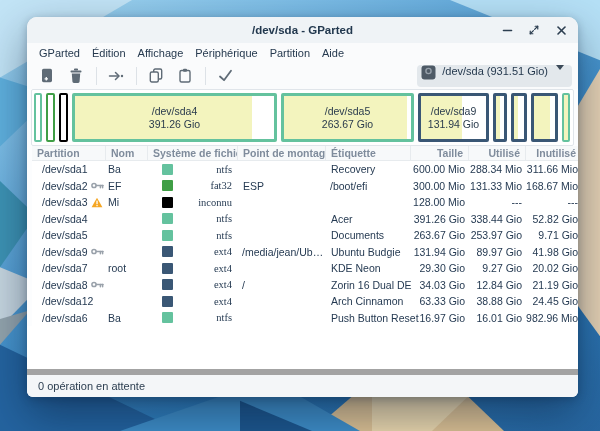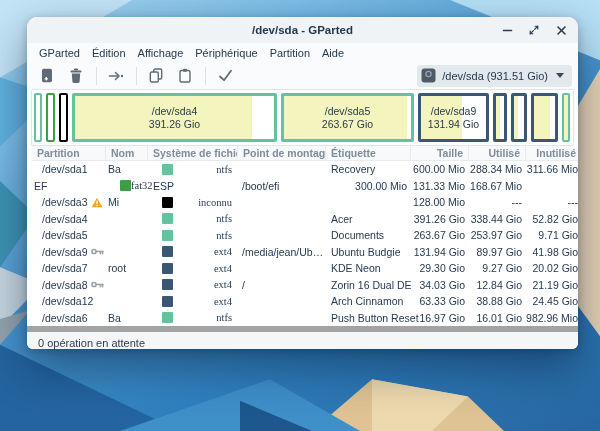--- a/index.html
+++ b/index.html
@@ -17,38 +17,38 @@
   .f5 { background:#edd9ae; clip-path:polygon(62% 88%,78% 92%,72% 100%,62% 100%); }
   .f6 { background:#3d93b4; clip-path:polygon(0% 42%,6% 50%,0% 62%); }
   .f7 { background:#c6d6e0; clip-path:polygon(0% 62%,7% 66%,0% 76%); }
   .f8 { background:#93a4ad; clip-path:polygon(0% 74%,5% 72%,0% 80%); }
   .f9 { background:#2464a0; clip-path:polygon(0% 80%,30% 100%,0% 100%); }
   .f10{ background:#3f8fc9; clip-path:polygon(20% 100%,45% 88%,60% 100%); }
   .f11{ background:#1d578e; clip-path:polygon(40% 93%,52% 100%,40% 100%); }
   .f12{ background:#5fb0de; clip-path:polygon(0% 18%,9% 22%,0% 34%); }
 
   
-  .window { position:absolute; left:27px; top:17px; width:551px; height:332px;
+  .window { position:absolute; left:27px; top:17px; width:551px; height:380px;
     background:#fcfdfe; border-radius:10px 10px 6px 6px; overflow:hidden;
     box-shadow:0 18px 45px rgba(5,20,45,.45), 0 2px 8px rgba(5,20,45,.25);
     display:flex; flex-direction:column; color:#253a52; }
 
   .titlebar { height:26px; flex:0 0 26px; background:#eff3f6; display:flex; align-items:center; position:relative; }
   .title { position:absolute; left:0; right:0; text-align:center; font-size:11.5px; font-weight:700; color:#22384e; }
   .winbtns { position:absolute; right:10px; top:0; height:26px; display:flex; align-items:center; gap:13px; }
   .winbtn { width:14px; height:14px; display:flex; align-items:center; justify-content:center; color:#2c3e50; cursor:default; }
 
   .menubar { height:19px; flex:0 0 19px; display:flex; align-items:center; padding-left:6px; background:#fafbfc; }
   .menuitem { font-size:11px; padding:0 6px; color:#25394e; }
 
   .toolbar { height:27px; flex:0 0 27px; display:flex; align-items:center; padding:0 6px 0 8px; background:#fafbfc; }
   .tbtn { width:24px; height:22px; display:flex; align-items:center; justify-content:center; margin-right:5px; }
   .tsep { width:1px; height:18px; background:#dde2e7; margin:0 7px 0 3px; }
   .spacer { flex:1; }
-  .combo { display:flex; align-items:center; gap:6px; background:#e3e8ec; border-radius:4px; height:22px; padding:0 8px 0 4px; }
+  .combo { display:flex; align-items:flex-start; gap:6px; background:#e3e8ec; border-radius:4px; height:22px; padding:0 8px 0 4px; }
   .combo .drive { width:15px; height:15px; }
   .combo .lbl { font-size:11px; color:#24384d; }
   .combo .arrow { width:0; height:0; border-left:4px solid transparent; border-right:4px solid transparent; border-top:5px solid #3c4a58; margin-left:2px; }
 
   
   .diskpanel { flex:0 0 57px; margin:0 4px; background:#ffffff; border:1px solid #e0e5ea; border-radius:2px;
     display:flex; align-items:center; padding:0 2px; }
   .diskbar { display:flex; align-items:center; gap:4px; width:100%; height:49px; }
   .seg { height:49px; border-radius:2px; position:relative; overflow:hidden; background:#ffffff; flex:0 0 auto; }
   .seg .fill { position:absolute; left:0; top:0; bottom:0; background:#f3f4be; }
@@ -252,20 +252,29 @@
               <span class="swatch" style="background: rgb(100, 194, 158);"></span>
               <span class="fsname">ntfs</span>
             </div>
             <div class="td mount"></div>
             <div class="td label">Recovery</div>
             <div class="td num">600.00 Mio</div>
             <div class="td num">288.34 Mio</div>
             <div class="td num">311.66 Mio</div>
           </div>
           <div class="trow">
+            <div class="td part">
+              <span>/dev/sda2</span>
+              <svg width="13" height="9" viewBox="0 0 13 9" fill="none" stroke="#99a1aa" stroke-width="1.5" stroke-linecap="round">
+                <circle cx="3" cy="4.5" r="2.1"></circle>
+                <line x1="5.2" y1="4.5" x2="12" y2="4.5"></line>
+                <line x1="9.4" y1="4.5" x2="9.4" y2="6.8"></line>
+                <line x1="11.6" y1="4.5" x2="11.6" y2="6.8"></line>
+              </svg>
+            </div>
             <div class="td nom">EF</div>
             <div class="td fs">
               <span class="swatch" style="background: rgb(63, 158, 69);"></span>
               <span class="fsname">fat32</span>
             </div>
             <div class="td label">ESP</div>
             <div class="td mount">/boot/efi</div>
             <div class="td num">300.00 Mio</div>
             <div class="td num">131.33 Mio</div>
             <div class="td num">168.67 Mio</div>

